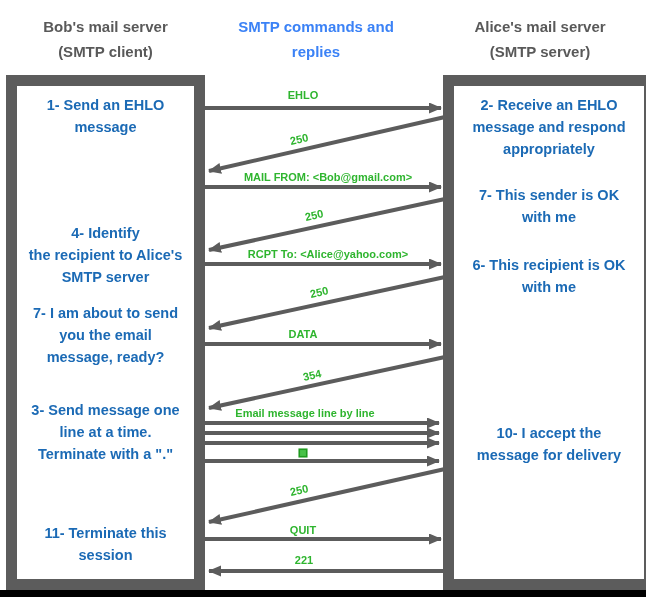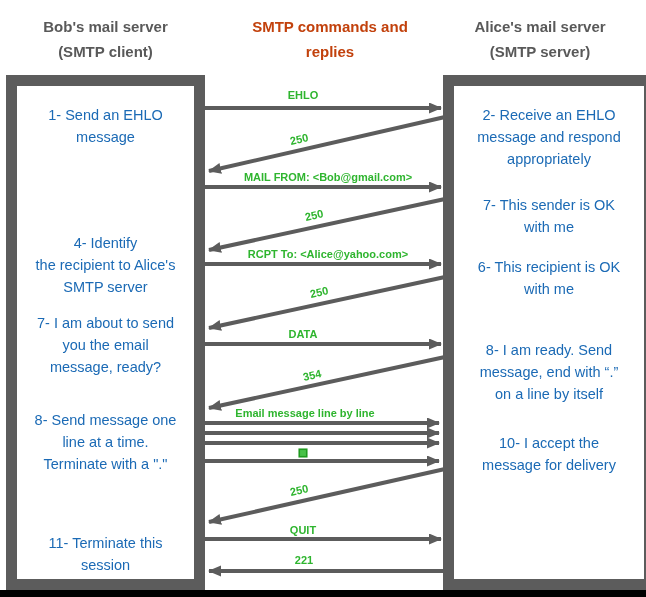--- a/index.html
+++ b/index.html
@@ -1,28 +1,28 @@
 <!DOCTYPE html>
 <html><head>
 <meta charset="utf-8">
 <style>
   html,body{margin:0;padding:0;background:#fff;}
   .canvas{position:relative;width:646px;height:597px;background:#ffffff;
           font-family:"Liberation Sans",sans-serif;overflow:hidden;padding-left:40px;}
   .header{position:absolute;top:14px;font-weight:bold;font-size:15px;line-height:25px;
           text-align:center;color:#595959;white-space:pre-line;}
   .client-h{left:6px;width:199px;}
-  .middle-h{left:211px;width:238px;color:#c2410c;}
+  .middle-h{left:197px;width:238px;color:#3b82f6;}
   .server-h{left:443px;width:194px;}
   .box{position:absolute;top:75px;height:515px;background:#ffffff;
        border:11px solid #5c5c5c;box-sizing:border-box;z-index:2;}
   .client-box{left:6px;width:199px;}
   .server-box{left:443px;width:212px;}
-  .step{position:absolute;left:0;width:100%;text-align:center;font-weight:normal;
-        font-size:14.5px;line-height:22px;color:#1b6ab5;white-space:pre-line;margin-top:10px;}
+  .step{position:absolute;left:0;width:100%;text-align:center;font-weight:bold;
+        font-size:14.5px;line-height:22px;color:#1b6ab5;white-space:pre-line;}
   #arrows{position:absolute;left:0;top:0;z-index:1;}
   .msg-line{stroke:#5c5c5c;stroke-width:4;}
   .msg-label{fill:#2fb52f;font-size:11px;font-weight:bold;text-anchor:middle;
              font-family:"Liberation Sans",sans-serif;}
   .dot-square{fill:#47c147;stroke:#1f9a1f;stroke-width:1.6;}
   .bottom-bar{position:absolute;left:0;top:590px;width:646px;height:7px;background:#000000;z-index:3;}
 </style>
 </head>
 <body>
 
@@ -73,36 +73,33 @@
 
   <div class="box client-box">
     <div class="step" style="top:8px">1- Send an EHLO
 message</div>
     <div class="step" style="top:136px">4- Identify
 the recipient to Alice's
 SMTP server</div>
     <div class="step" style="top:216px">7- I am about to send
 you the email
 message, ready?</div>
-    <div class="step" style="top:313px">8- Send message one
+    <div class="step" style="top:313px">3- Send message one
 line at a time.
 Terminate with a "."</div>
     <div class="step" style="top:436px">11- Terminate this
 session</div>
   </div>
 
   <div class="box server-box">
     <div class="step" style="top:8px">2- Receive an EHLO
 message and respond
 appropriately</div>
     <div class="step" style="top:98px">7- This sender is OK
 with me</div>
-    <div class="step" style="top:160px">6- This recipient is OK
+    <div class="step" style="top:168px">6- This recipient is OK
 with me</div>
-    <div class="step" style="top:243px">8-  I am ready. Send
-message, end with “.”
-on a line by itself</div>
     <div class="step" style="top:336px">10-  I accept the
 message for delivery</div>
   </div>
 
   <div class="bottom-bar"></div>
 </div>
 
 </body></html>

